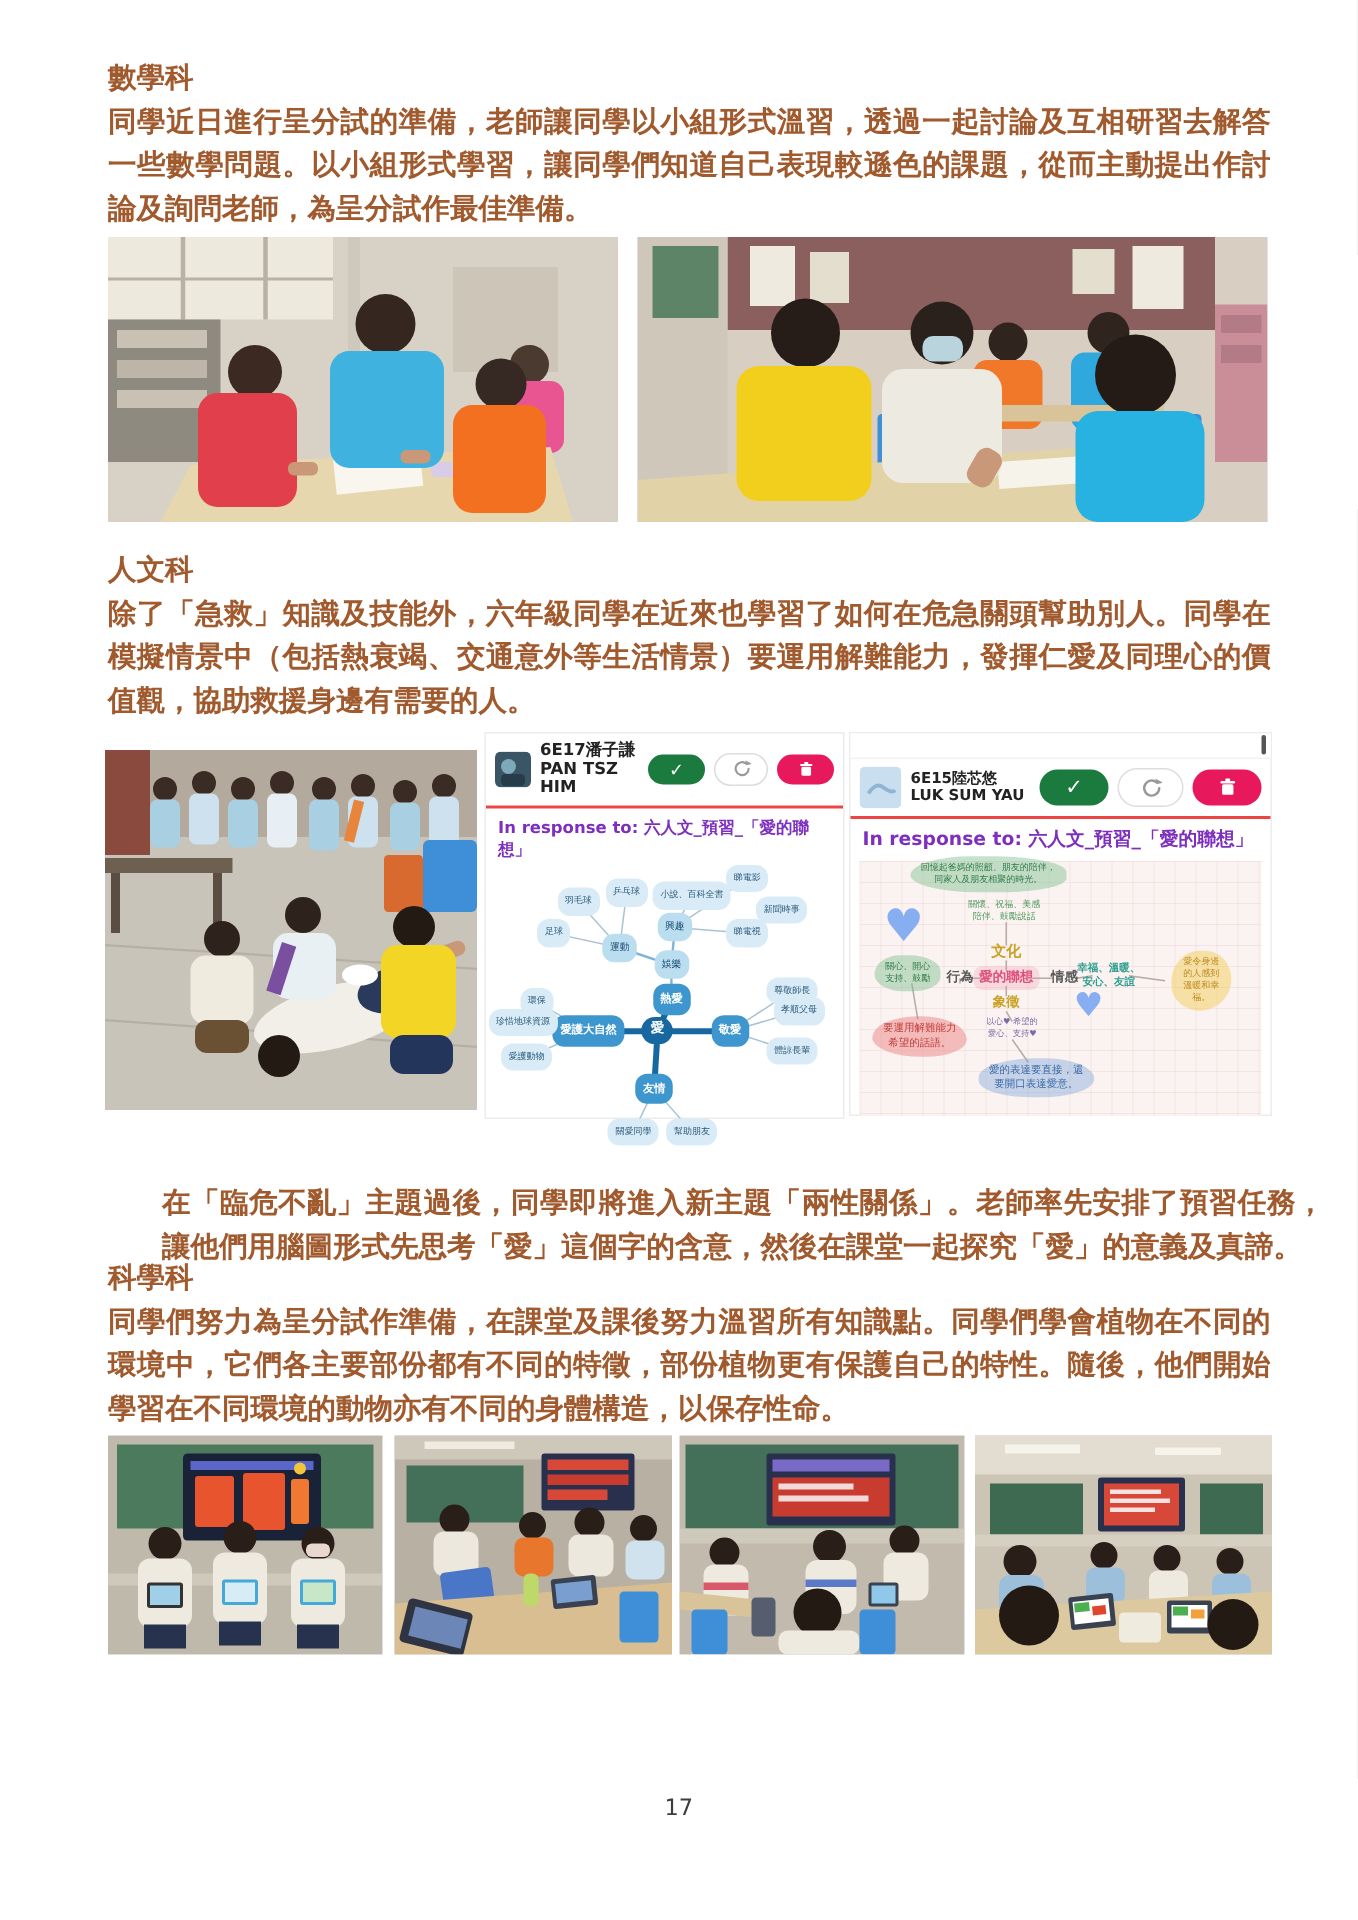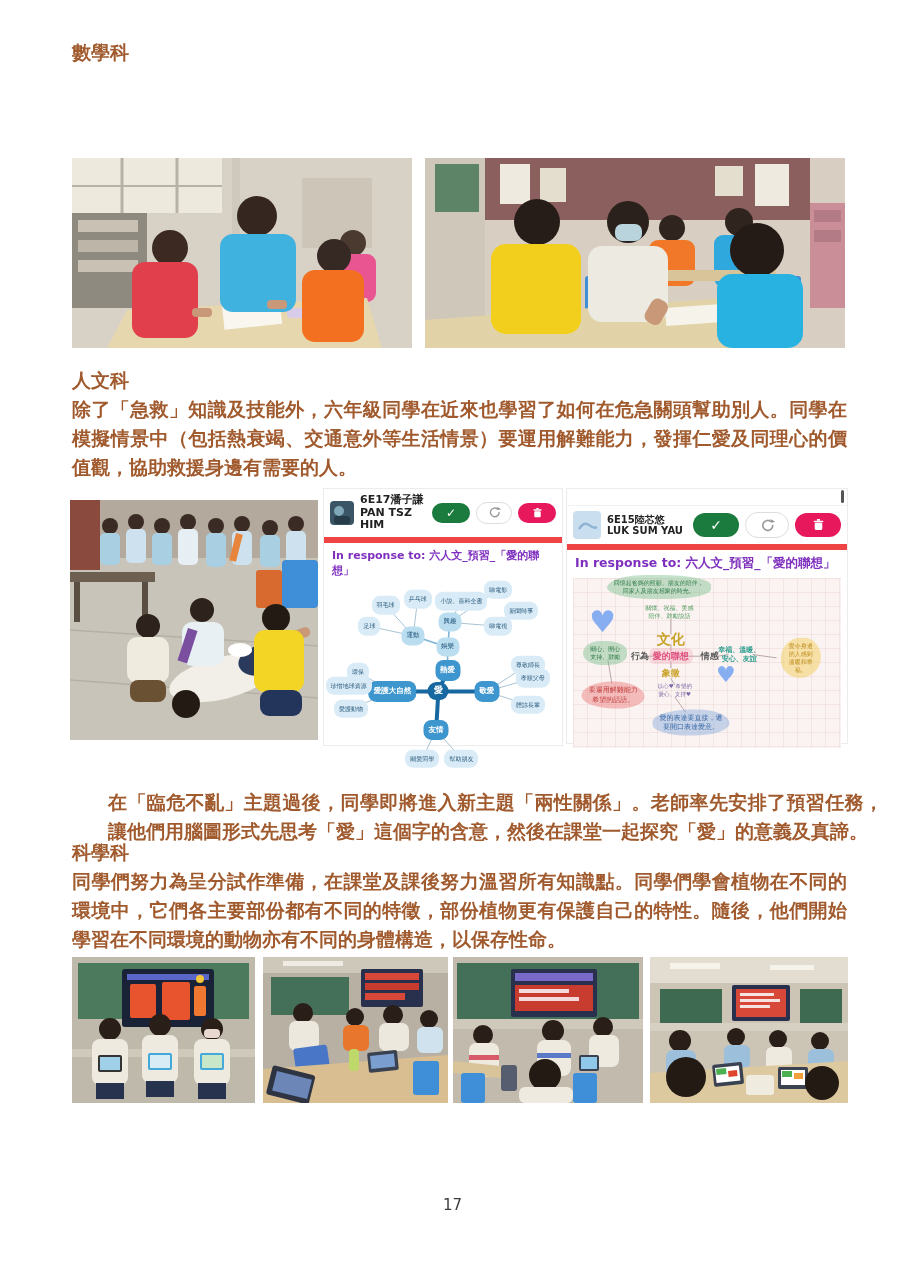--- a/index.html
+++ b/index.html
@@ -9,21 +9,21 @@
              color:#A05A2D;line-height:29px;}
   .sec-body{position:absolute;left:72px;width:775px;font-size:19px;font-weight:bold;
             color:#A05A2D;line-height:29px;text-align:justify;margin:0;}
   .photo{position:absolute;overflow:hidden;background:#ccc;}
   .photo svg{display:block;width:100%;height:100%;}
 
   
   .panel{position:absolute;background:#fff;border:1px solid #ececec;box-sizing:border-box;}
   .panel-topstrip{position:relative;height:16px;background:#fff;border-bottom:1px solid #f2f2f2;}
   .scrollbar{position:absolute;right:3px;top:1px;width:3px;height:13px;background:#555;border-radius:2px;}
-  .panel-header{display:flex;align-items:center;gap:6px;padding:5px 6px;border-bottom:6px solid #ef4444;}
+  .panel-header{display:flex;align-items:center;gap:6px;padding:5px 6px;border-bottom:2px solid #ef4444;}
   .avatar{flex:0 0 auto;border-radius:4px;}
   .avatar svg{display:block;}
   .student-name{font-weight:bold;color:#222;line-height:1.15;flex:1 1 auto;}
   .pill{display:flex;align-items:center;justify-content:center;border-radius:14px;flex:0 0 auto;}
   .pill-check{background:#1B7A3D;color:#fff;font-weight:bold;}
   .pill-refresh{background:#fff;border:1px solid #ddd;}
   .pill-trash{background:#E8185C;}
   .response-line{font-weight:bold;color:#7E2FBE;padding:5px 8px 4px 8px;}
 
   
@@ -62,20 +62,21 @@
 
   .page-number{position:absolute;left:0;top:1196px;width:100%;text-align:center;
                font-size:15px;color:#3d3d3d;}
 </style>
 </head>
 <body>
 
 <div class="page">
 
   <div class="sec-title" style="top:38px;">數學科</div>
+  <p class="sec-body" style="top:67px;">同學近日進行呈分試的準備，老師讓同學以小組形式溫習，透過一起討論及互相研習去解答一些數學問題。以小組形式學習，讓同學們知道自己表現較遜色的課題，從而主動提出作討論及詢問老師，為呈分試作最佳準備。</p>
 
   <div class="photo" style="left:72px;top:158px;width:340px;height:190px;">
     <svg viewBox="0 0 340 190" preserveAspectRatio="none">
       <rect width="340" height="190" fill="#D8D2C6"></rect>
       <rect x="0" y="0" width="150" height="55" fill="#EDE9DD"></rect>
       <line x1="50" y1="0" x2="50" y2="55" stroke="#B8B2A6" stroke-width="3"></line>
       <line x1="105" y1="0" x2="105" y2="55" stroke="#B8B2A6" stroke-width="3"></line>
       <line x1="0" y1="28" x2="150" y2="28" stroke="#B8B2A6" stroke-width="2"></line>
       <rect x="0" y="55" width="75" height="95" fill="#8F8A80"></rect>
       <rect x="6" y="62" width="60" height="12" fill="#C9C2B4"></rect>
@@ -308,21 +309,21 @@
         <line class="sk-line" x1="13%" y1="48%" x2="14.5%" y2="62%"></line>
         <line class="sk-line" x1="25%" y1="48%" x2="25%" y2="46%"></line>
       </svg>
       <div id="sk-items" style="position:absolute;left:0;top:0;width:100%;height:100%;">
           <div class="sk-item sk-heart" style="left: 11%; top: 26%; font-size: 30px;">♥</div>
           <div class="sk-item sk-heart" style="left: 57%; top: 57%; font-size: 22px;">♥</div>
           <div class="sk-item sk-wavy-green" style="left: 32%; top: 5%; font-size: 6px;">回憶起爸媽的照顧、朋友的陪伴，
 同家人及朋友相聚的時光。</div>
           <div class="sk-item sk-text-green" style="left: 36%; top: 20%; font-size: 6px;">關懷、祝福、美感
 陪伴、鼓勵說話</div>
-          <div class="sk-item sk-lbl-yellow" style="left: 36.5%; top: 36%; font-size: 14px;">文化</div>
+          <div class="sk-item sk-lbl-yellow" style="left: 36.5%; top: 36%; font-size: 10px;">文化</div>
           <div class="sk-item sk-lbl-dark" style="left: 25%; top: 46%; font-size: 9px;">行為</div>
           <div class="sk-item sk-center-pink" style="left: 36.5%; top: 46%; font-size: 9px;">愛的聯想</div>
           <div class="sk-item sk-lbl-dark" style="left: 51%; top: 46%; font-size: 9px;">情感</div>
           <div class="sk-item sk-text-teal" style="left: 62%; top: 45%; font-size: 7px;">幸福、溫暖、
 安心、友誼</div>
           <div class="sk-item sk-wavy-yellow" style="left: 85%; top: 47%; font-size: 6px;">愛令身邊的人感到
 溫暖和幸福。</div>
           <div class="sk-item sk-lbl-yellow" style="left: 36.5%; top: 56%; font-size: 9px;">象徵</div>
           <div class="sk-item sk-wavy-green" style="left: 12%; top: 44%; font-size: 6px;">關心、開心
 支持、鼓勵</div>

